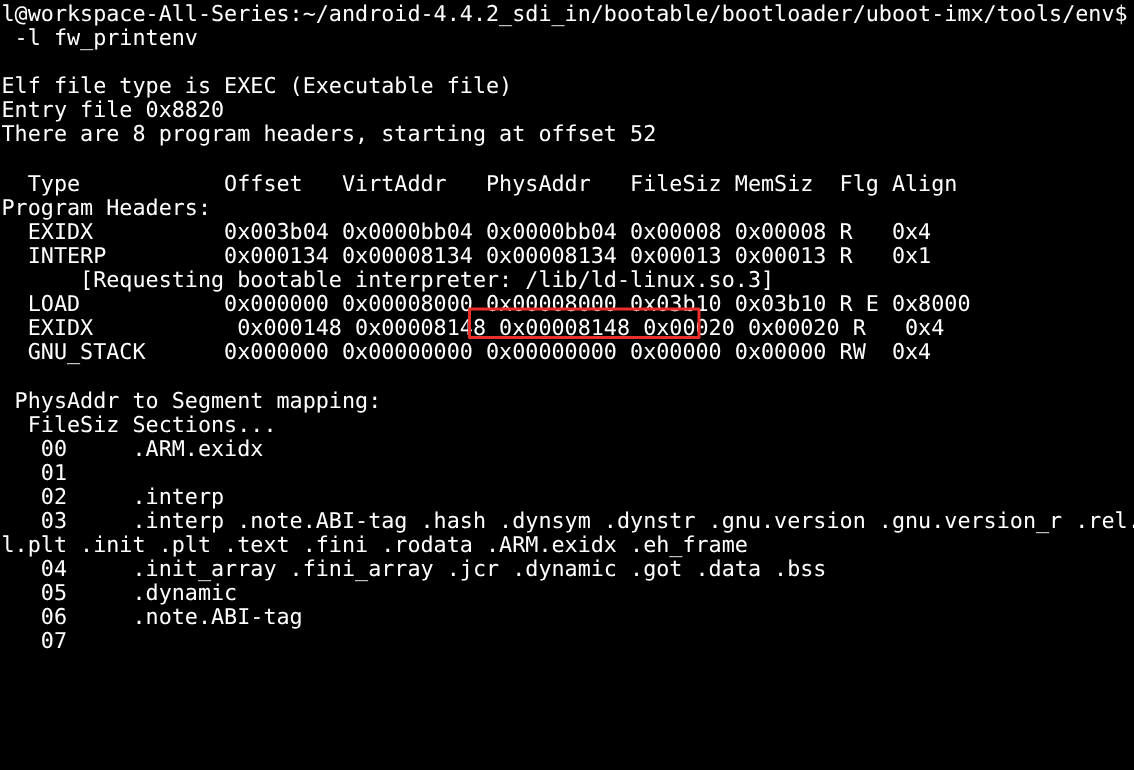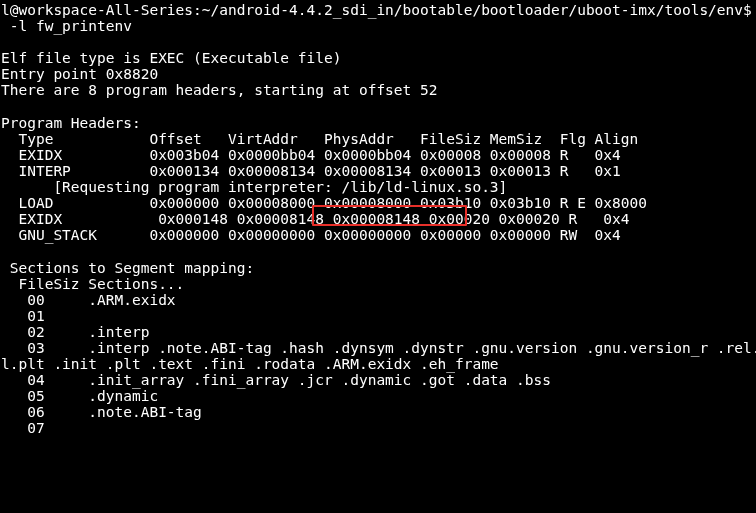--- a/index.html
+++ b/index.html
@@ -45,33 +45,33 @@
 </style>
 </head>
 <body>
 
 <div id="terminal">
 
   <div class="line">l@workspace-All-Series:~/android-4.4.2_sdi_in/bootable/bootloader/uboot-imx/tools/env$ readelf</div>
   <div class="line"> -l fw_printenv</div>
   <div class="blank"></div>
   <div class="line">Elf file type is EXEC (Executable file)</div>
-  <div class="line">Entry point 0x8820</div>
+  <div class="line">Entry file 0x8820</div>
   <div class="line">There are 8 program headers, starting at offset 52</div>
   <div class="blank"></div>
+  <div class="line">  Type           Offset   VirtAddr   PhysAddr   FileSiz MemSiz  Flg Align</div>
   <div class="line">Program Headers:</div>
-  <div class="line">  Type           Offset   VirtAddr   PhysAddr   FileSiz MemSiz  Flg Align</div>
   <div class="line">  EXIDX          0x003b04 0x0000bb04 0x0000bb04 0x00008 0x00008 R   0x4</div>
   <div class="line">  INTERP         0x000134 0x00008134 0x00008134 0x00013 0x00013 R   0x1</div>
-  <div class="line">      [Requesting program interpreter: /lib/ld-linux.so.3]</div>
+  <div class="line">      [Requesting bootable interpreter: /lib/ld-linux.so.3]</div>
   <div class="line">  LOAD           0x000000 0x00008000 0x00008000 0x03b10 0x03b10 R E 0x8000</div>
   <div class="line">  EXIDX           0x000148 0x00008148 0x00008148 0x00020 0x00020 R   0x4</div>
   <div class="line">  GNU_STACK      0x000000 0x00000000 0x00000000 0x00000 0x00000 RW  0x4</div>
   <div class="blank"></div>
-  <div class="line"> Sections to Segment mapping:</div>
+  <div class="line"> PhysAddr to Segment mapping:</div>
   <div class="line">  FileSiz Sections...</div>
   <div class="line">   00     .ARM.exidx</div>
   <div class="line">   01</div>
   <div class="line">   02     .interp</div>
   <div class="line">   03     .interp .note.ABI-tag .hash .dynsym .dynstr .gnu.version .gnu.version_r .rel.dyn .re</div>
   <div class="line">l.plt .init .plt .text .fini .rodata .ARM.exidx .eh_frame</div>
   <div class="line">   04     .init_array .fini_array .jcr .dynamic .got .data .bss</div>
   <div class="line">   05     .dynamic</div>
   <div class="line">   06     .note.ABI-tag</div>
   <div class="line">   07</div>

